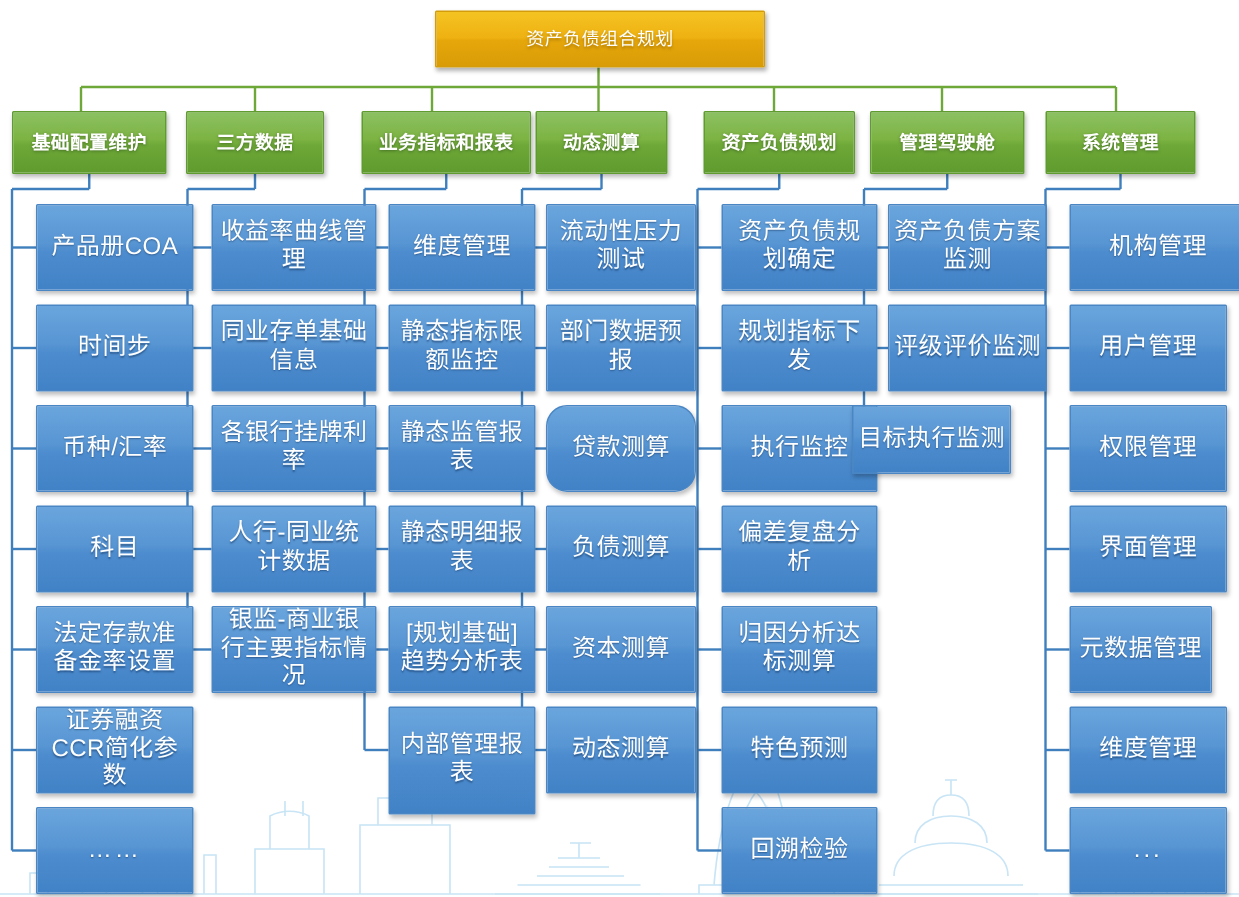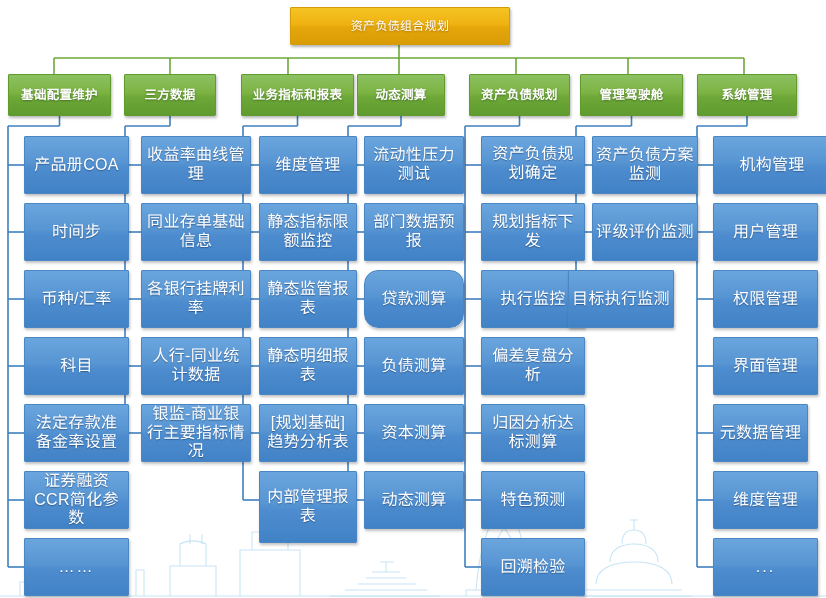--- a/index.html
+++ b/index.html
@@ -219,21 +219,21 @@
       <div class="node node-leaf" style="left: 481px; top: 136px; width: 104px; height: 58px; font-family: Liberation Mono, monospace;">资产负债规划确定</div>
       <div class="node node-leaf" style="left: 481px; top: 203px; width: 104px; height: 58px;">规划指标下发</div>
       <div class="node node-leaf" style="left: 481px; top: 270px; width: 104px; height: 58px;">执行监控</div>
       <div class="node node-leaf" style="left: 481px; top: 337px; width: 104px; height: 58px;">偏差复盘分析</div>
       <div class="node node-leaf" style="left: 481px; top: 404px; width: 104px; height: 58px;">归因分析达标测算</div>
       <div class="node node-leaf" style="left: 481px; top: 471px; width: 104px; height: 58px;">特色预测</div>
       <div class="node node-leaf" style="left: 481px; top: 538px; width: 104px; height: 58px;">回溯检验</div>
       <div class="node node-head" style="left: 580px; top: 74px; width: 103px; height: 42px;">管理驾驶舱</div>
       <div class="node node-leaf" style="left: 592px; top: 136px; width: 106px; height: 58px;">资产负债方案监测</div>
       <div class="node node-leaf" style="left: 592px; top: 203px; width: 106px; height: 58px;">评级评价监测</div>
-      <div class="node node-leaf" style="left: 568px; top: 270px; width: 106px; height: 58px;">目标执行监测</div>
+      <div class="node node-leaf" style="left: 568px; top: 270px; width: 106px; height: 46px;">目标执行监测</div>
       <div class="node node-head" style="left: 697px; top: 74px; width: 100px; height: 42px;">系统管理</div>
       <div class="node node-leaf" style="left: 713px; top: 136px; width: 118px; height: 58px;">机构管理</div>
       <div class="node node-leaf" style="left: 713px; top: 203px; width: 105px; height: 58px;">用户管理</div>
       <div class="node node-leaf" style="left: 713px; top: 270px; width: 105px; height: 58px;">权限管理</div>
       <div class="node node-leaf" style="left: 713px; top: 337px; width: 105px; height: 58px;">界面管理</div>
       <div class="node node-leaf" style="left: 713px; top: 404px; width: 95px; height: 58px;">元数据管理</div>
       <div class="node node-leaf" style="left: 713px; top: 471px; width: 105px; height: 58px;">维度管理</div>
       <div class="node node-leaf dots" style="left: 713px; top: 538px; width: 105px; height: 58px;">...</div>
     </div>
 

